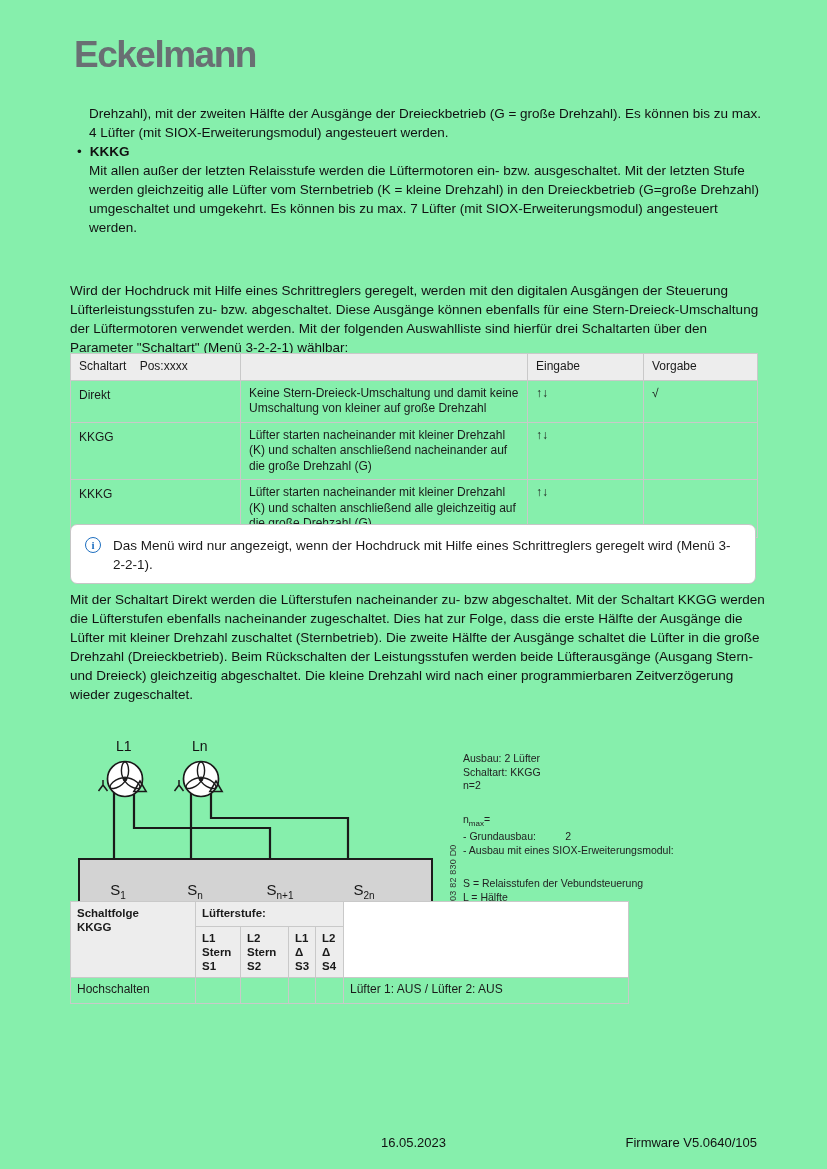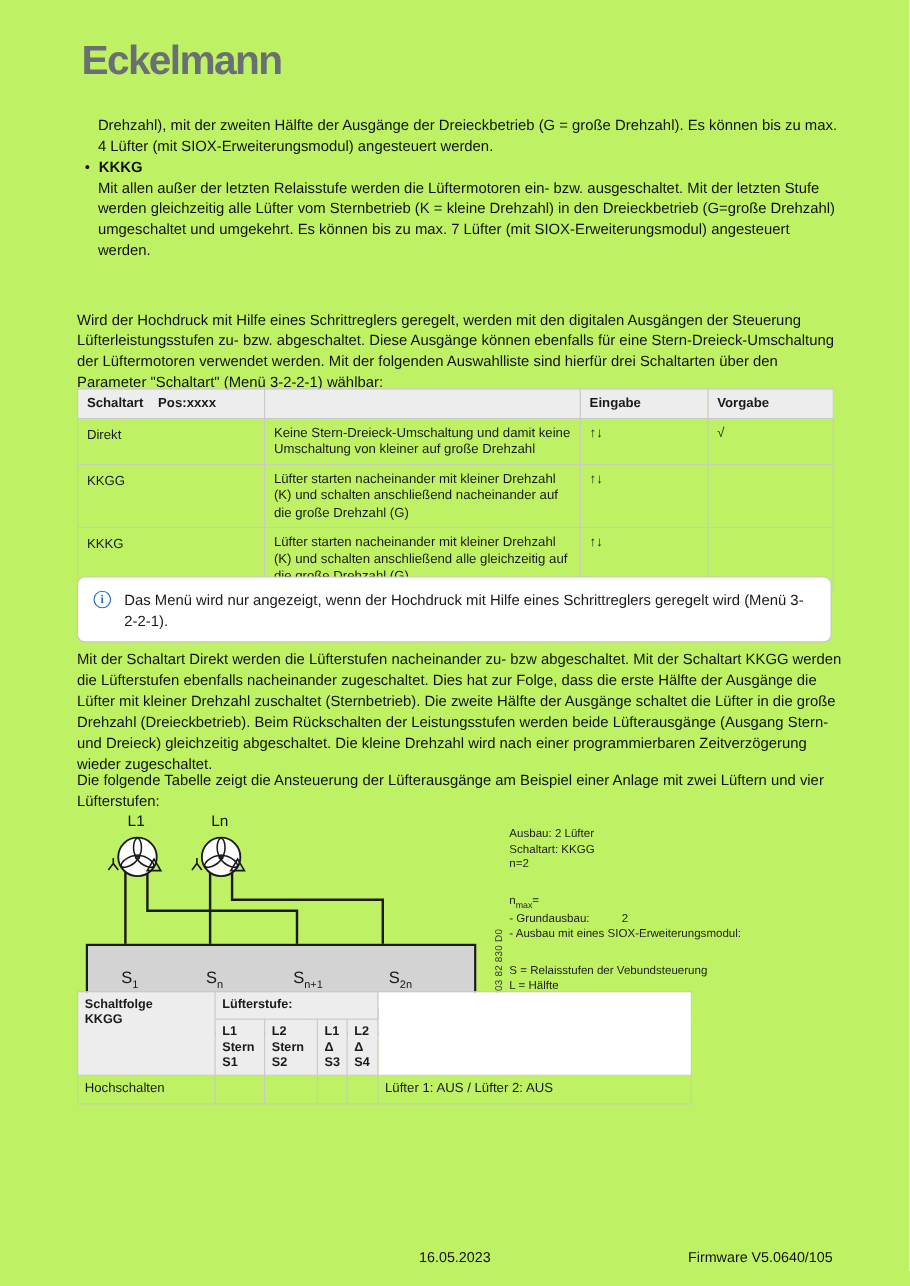--- a/index.html
+++ b/index.html
@@ -1,38 +1,38 @@
 <!DOCTYPE html>
 <html><head>
 <meta charset="utf-8">
 <style>
   * { margin: 0; padding: 0; box-sizing: border-box; }
   html,body { background:#fff; }
   body { font-family: "Liberation Sans", "DejaVu Sans", sans-serif; color:#1a1a1a; }
-  .page { position:relative; width:827px; height:1169px; background:#bef264; overflow:hidden; }
+  .page { position:relative; width:827px; height:1169px; background:#86efac; overflow:hidden; }
 
   .logo { position:absolute; left:74px; top:34px; font-size:37px; font-weight:700; letter-spacing:-1.5px; color:#696f73; }
 
   .body-text { font-size:13.5px; line-height:19px; color:#111; }
 
   .intro-block { position:absolute; left:70px; top:104px; width:692px; }
   .intro-block .ind { margin-left:19px; }
   .bullet-row { display:flex; gap:8px; margin-left:7px; }
   .bullet-row .term { font-weight:700; }
 
   .section-heading { position:absolute; left:70px; top:249px; font-size:15.5px; font-weight:700; color:#111; }
   .section-heading .num { margin-right:9px; }
 
   .p-intro { position:absolute; left:70px; top:281px; width:697px; }
   .p-direkt { position:absolute; left:70px; top:590px; width:697px; }
   .p-tabelle { position:absolute; left:70px; top:700px; width:697px; }
 
   table.t1 { position:absolute; left:70px; top:353px; width:687px; border-collapse:collapse; table-layout:fixed; }
   table.t1 td, table.t1 th { border:1px solid #c9c9c9; font-size:12px; line-height:15.5px; padding:5px 8px; vertical-align:top; text-align:left; font-weight:400; }
-  table.t1 th { background:#ededed; font-weight:700; white-space:pre; }
+  table.t1 th { background:#ededed; font-weight:400; white-space:pre; }
   .c1 { width:170px; } .c2 { width:287px; } .c3 { width:116px; } .c4 { width:114px; }
   table.t1 td.name { padding-top:7px; }
   table.t1 tr { height:40px; }
   table.t1 tr.hdr { height:24px; }
   table.t1 tr.tall { height:52px; }
 
   .note-box { position:absolute; left:70px; top:524px; width:686px; min-height:57px; border:1px solid #c6c6c6; border-radius:7px; display:flex; align-items:flex-start; gap:12px; padding:11px 14px 9px 14px; background:#fff; }
   .info-icon { flex:0 0 auto; width:16px; height:16px; border:1.6px solid #1e6fc0; border-radius:50%; color:#1e6fc0; font-size:11px; font-weight:700; font-family:"Liberation Serif","DejaVu Serif",serif; display:flex; align-items:center; justify-content:center; margin-top:1px; }
   .note-text { font-size:13.5px; line-height:19px; width:640px; }
 
@@ -119,21 +119,20 @@
     </tr>
   </tbody>
     </table>
 
   <div class="note-box">
     <span class="info-icon">i</span>
     <span class="note-text">Das Menü wird nur angezeigt, wenn der Hochdruck mit Hilfe eines Schrittreglers geregelt wird (Menü 3-2-2-1).</span>
   </div>
 
   <p class="p-direkt body-text">Mit der Schaltart Direkt werden die Lüfterstufen nacheinander zu- bzw abgeschaltet. Mit der Schaltart KKGG werden die Lüfterstufen ebenfalls nacheinander zugeschaltet. Dies hat zur Folge, dass die erste Hälfte der Ausgänge die Lüfter mit kleiner Drehzahl zuschaltet (Sternbetrieb). Die zweite Hälfte der Ausgänge schaltet die Lüfter in die große Drehzahl (Dreieckbetrieb). Beim Rückschalten der Leistungsstufen werden beide Lüfterausgänge (Ausgang Stern- und Dreieck) gleichzeitig abgeschaltet. Die kleine Drehzahl wird nach einer programmierbaren Zeitverzögerung wieder zugeschaltet.</p>
-  <p class="p-tabelle body-text">Die folgende Tabelle zeigt die Ansteuerung der Lüfterausgänge am Beispiel einer Anlage mit zwei Lüftern und vier Lüfterstufen:</p>
 
   <div class="diagram">
     <svg class="wires" width="707" height="242" viewBox="0 0 707 242">
 
       <g stroke="#1a1a1a" stroke-width="2.2" fill="none">
         <path d="M44 56 V140"></path>
         <path d="M64 52 V93 H200 V140"></path>
         <path d="M121 56 V140"></path>
         <path d="M141 52 V83 H278 V140"></path>
       </g>

